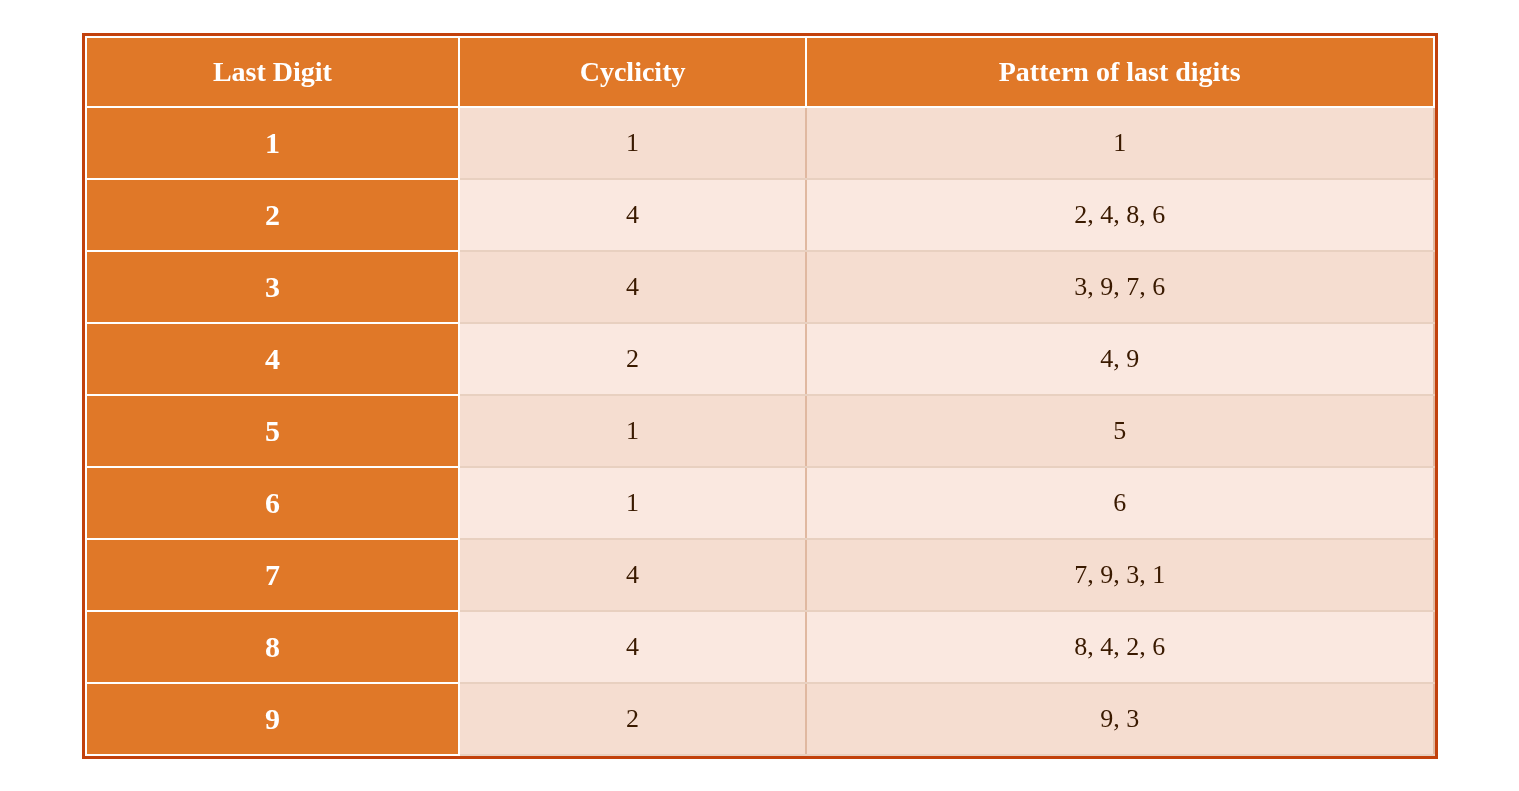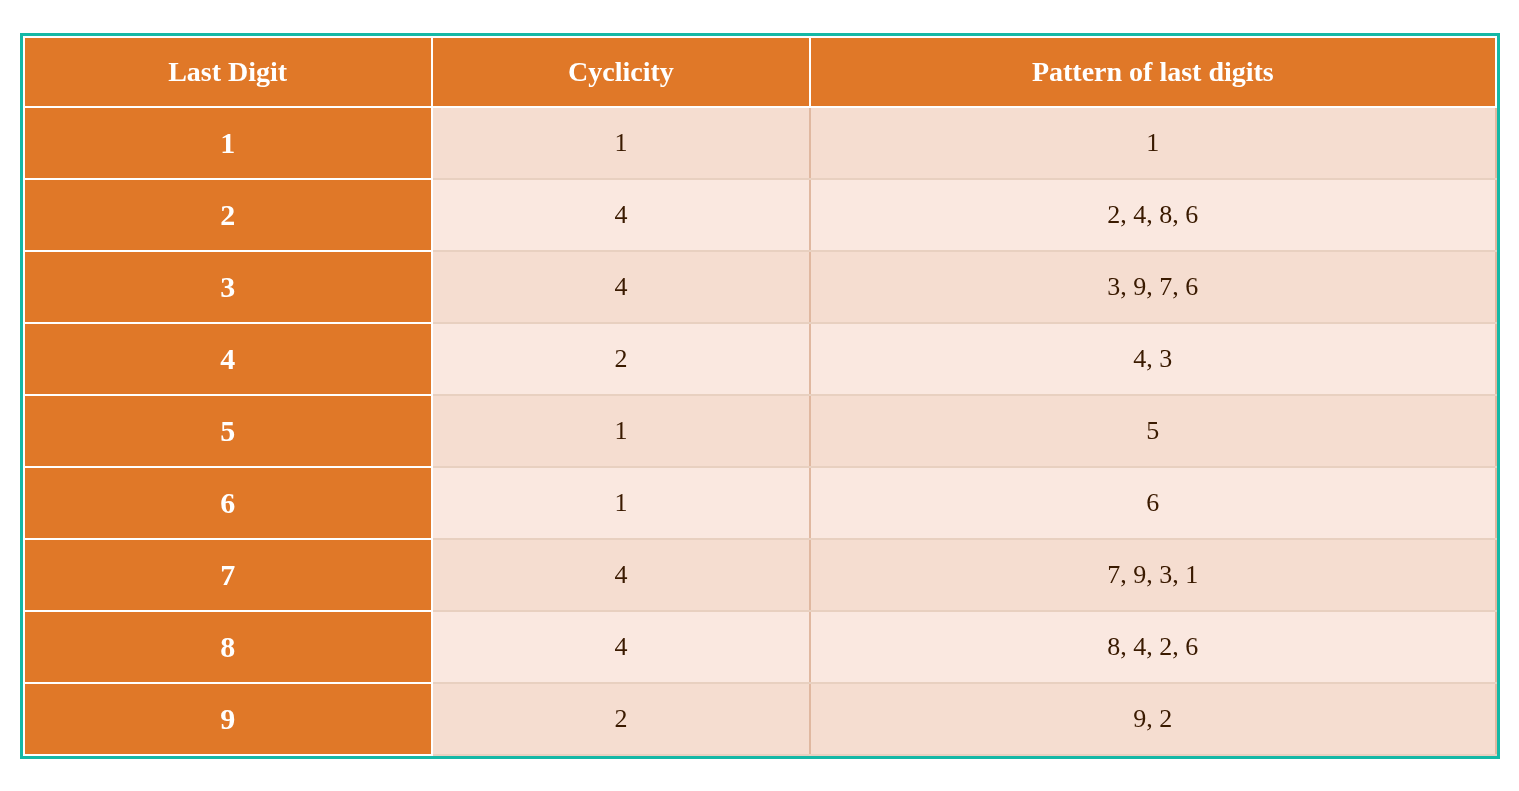--- a/index.html
+++ b/index.html
@@ -12,23 +12,23 @@
       width: 1519px;
       height: 791px;
       background: #fff;
       display: flex;
       align-items: center;
       justify-content: center;
       font-family: Georgia, 'Times New Roman', serif;
     }
 
     .table-container {
-      width: 1480px;
+      width: 1356px;
       border-collapse: collapse;
-      border: 3px solid #14b8a6;
+      border: 3px solid #c2410c;
     }
 
     table {
       width: 100%;
       border-collapse: collapse;
     }
 
     thead tr th {
       background-color: #e07828;
       color: #fff;
@@ -93,21 +93,21 @@
           <td>2, 4, 8, 6</td>
         </tr>
         <tr>
           <td>3</td>
           <td>4</td>
           <td>3, 9, 7, 6</td>
         </tr>
         <tr>
           <td>4</td>
           <td>2</td>
-          <td>4, 3</td>
+          <td>4, 9</td>
         </tr>
         <tr>
           <td>5</td>
           <td>1</td>
           <td>5</td>
         </tr>
         <tr>
           <td>6</td>
           <td>1</td>
           <td>6</td>
@@ -118,17 +118,17 @@
           <td>7, 9, 3, 1</td>
         </tr>
         <tr>
           <td>8</td>
           <td>4</td>
           <td>8, 4, 2, 6</td>
         </tr>
         <tr>
           <td>9</td>
           <td>2</td>
-          <td>9, 2</td>
+          <td>9, 3</td>
         </tr>
       </tbody>
   </table>
 </div>
 
 </body></html>

